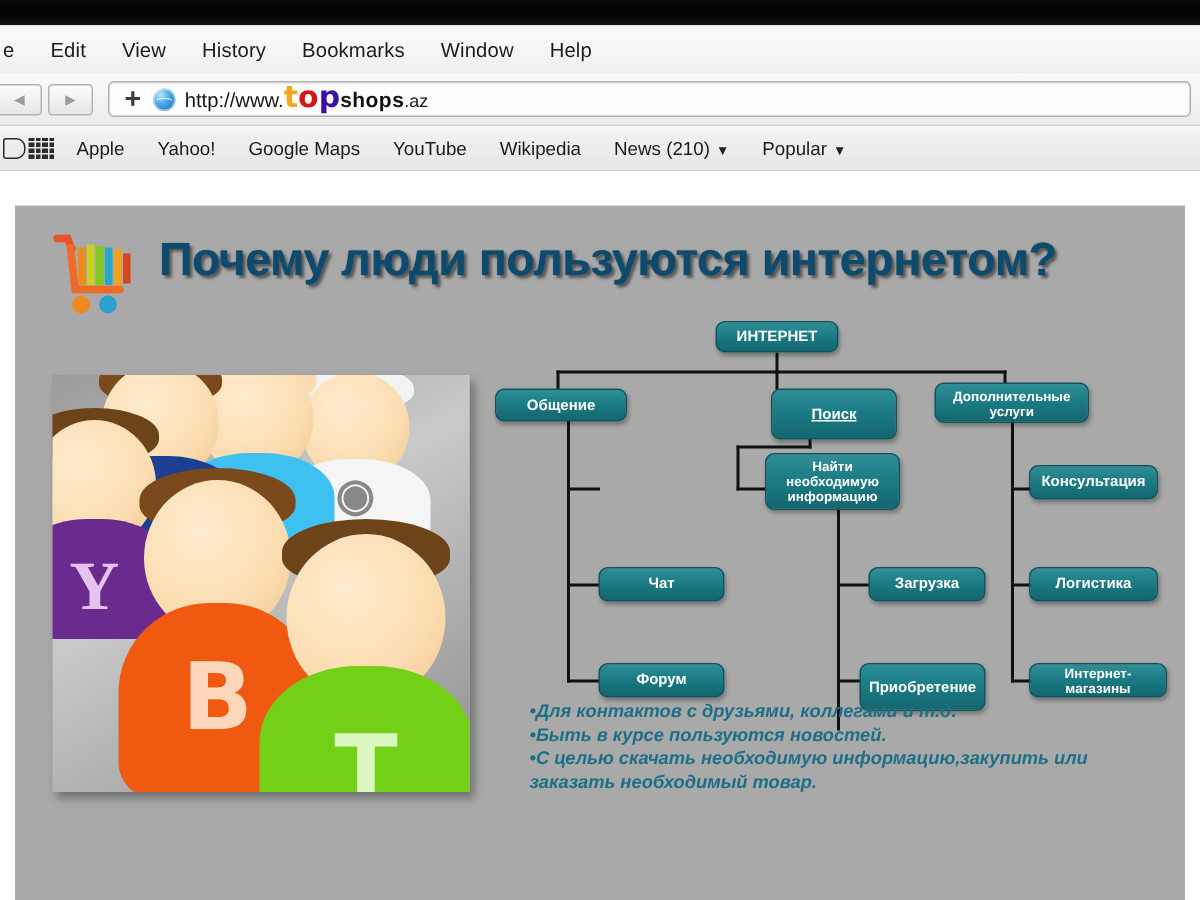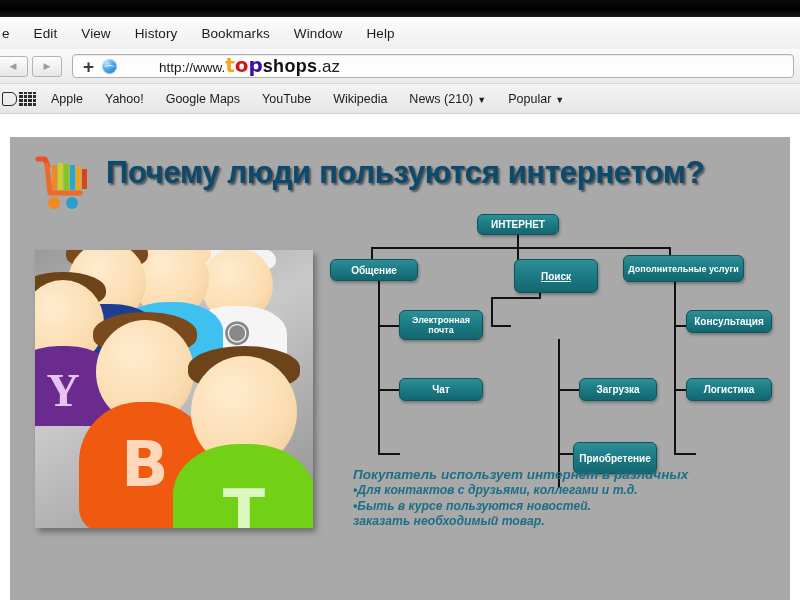--- a/index.html
+++ b/index.html
@@ -59,27 +59,27 @@
   .globe {
     width: 15px; height: 15px; border-radius: 50%; flex: none;
     background: radial-gradient(circle at 32% 28%, #bfe4fb 0%, #4aa7e8 42%, #1266b5 100%);
     box-shadow: inset 0 0 0 1px rgba(255,255,255,.5);
     position: relative;
   }
   .globe::after {
     content:""; position:absolute; left:2px; top:6px; width:11px; height:4px;
     border-top:1px solid rgba(255,255,255,.75); border-radius:50%;
   }
-  .urltext { font-size: 13.5px; color: #161616; display: flex; align-items: baseline; margin-left: 36px; }
+  .urltext { font-size: 13.5px; color: #161616; display: flex; align-items: baseline; }
   .urltext .proto { color: #161616; }
   .logo-t { color:#f2a81d; font-weight:800; font-size:20px; font-family:"DejaVu Sans",sans-serif; line-height:13px; }
   .logo-o { color:#d81515; font-weight:800; font-size:20px; font-family:"DejaVu Sans",sans-serif; line-height:13px; }
   .logo-p { color:#3b0fa8; font-weight:800; font-size:20px; font-family:"DejaVu Sans",sans-serif; line-height:13px; }
-  .logo-shops { color:#111; font-weight:800; font-size:18px; letter-spacing:.3px; }
-  .logo-az { color:#222; font-size:17px; }
+  .logo-shops { color:#111; font-weight:800; font-size:14px; letter-spacing:.3px; }
+  .logo-az { color:#222; font-size:12px; }
 
   .bookmarks {
     position: absolute; left: 0; top: 83px; width: 800px; height: 30px;
     background: linear-gradient(180deg,#f4f4f4 0%,#e6e6e6 100%);
     display: flex; align-items: center; gap: 0px; padding: 0 4px;
     border-top: 1px solid #d6d6d6;
   }
   .bookmarks .bm {
     font-size: 12.5px; color: #1b1b1b; padding: 2px 11px; white-space: nowrap;
   }
@@ -315,33 +315,35 @@
 
       <div class="edge" style="left:664px;top:141px;width:2px;height:177px;"></div>
       <div class="edge" style="left:664px;top:188px;width:22px;height:2px;"></div>
       <div class="edge" style="left:664px;top:252px;width:22px;height:2px;"></div>
       <div class="edge" style="left:664px;top:316px;width:22px;height:2px;"></div>
 
       <div class="node" style="left:467px;top:77px;width:82px;height:21px;">ИНТЕРНЕТ</div>
 
       <div class="node" style="left:320px;top:122px;width:88px;height:22px;">Общение</div>
       <div class="node" style="left:504px;top:122px;width:84px;height:34px;text-decoration:underline;">Поиск</div>
-      <div class="node small" style="left:613px;top:118px;width:121px;height:27px;">Дополнительные услуги</div>
-
-      <div class="node small" style="left:389px;top:173px;width:84px;height:30px;">Электронная почта</div>
+      <div class="node small" style="left:613px;top:118px;width:103px;height:27px;">Дополнительные услуги</div>
+
       <div class="node" style="left:389px;top:241px;width:84px;height:23px;">Чат</div>
-
+      <div class="node" style="left:389px;top:305px;width:84px;height:23px;">Форум</div>
+
+      <div class="node small" style="left:500px;top:165px;width:90px;height:38px;">Найти необходимую информацию</div>
       <div class="node" style="left:569px;top:241px;width:78px;height:23px;">Загрузка</div>
       <div class="node" style="left:563px;top:305px;width:84px;height:32px;">Приобретение</div>
 
       <div class="node" style="left:676px;top:173px;width:86px;height:23px;">Консультация</div>
       <div class="node" style="left:676px;top:241px;width:86px;height:23px;">Логистика</div>
+      <div class="node small" style="left:676px;top:305px;width:92px;height:23px;">Интернет-магазины</div>
     </div>
 
     <div class="caption">
-      <span class="lead">Покупатель использует интернет в различных</span>
       <span class="bullet">•Для контактов с друзьями, коллегами и т.д.</span>
       <span class="bullet">•Быть в курсе пользуются новостей.</span>
+      <span class="bullet">•С целью скачать необходимую информацию,закупить или</span>
       <span class="bullet">заказать необходимый товар.</span>
     </div>
 
   </div>
 </div>
 
 </body></html>

